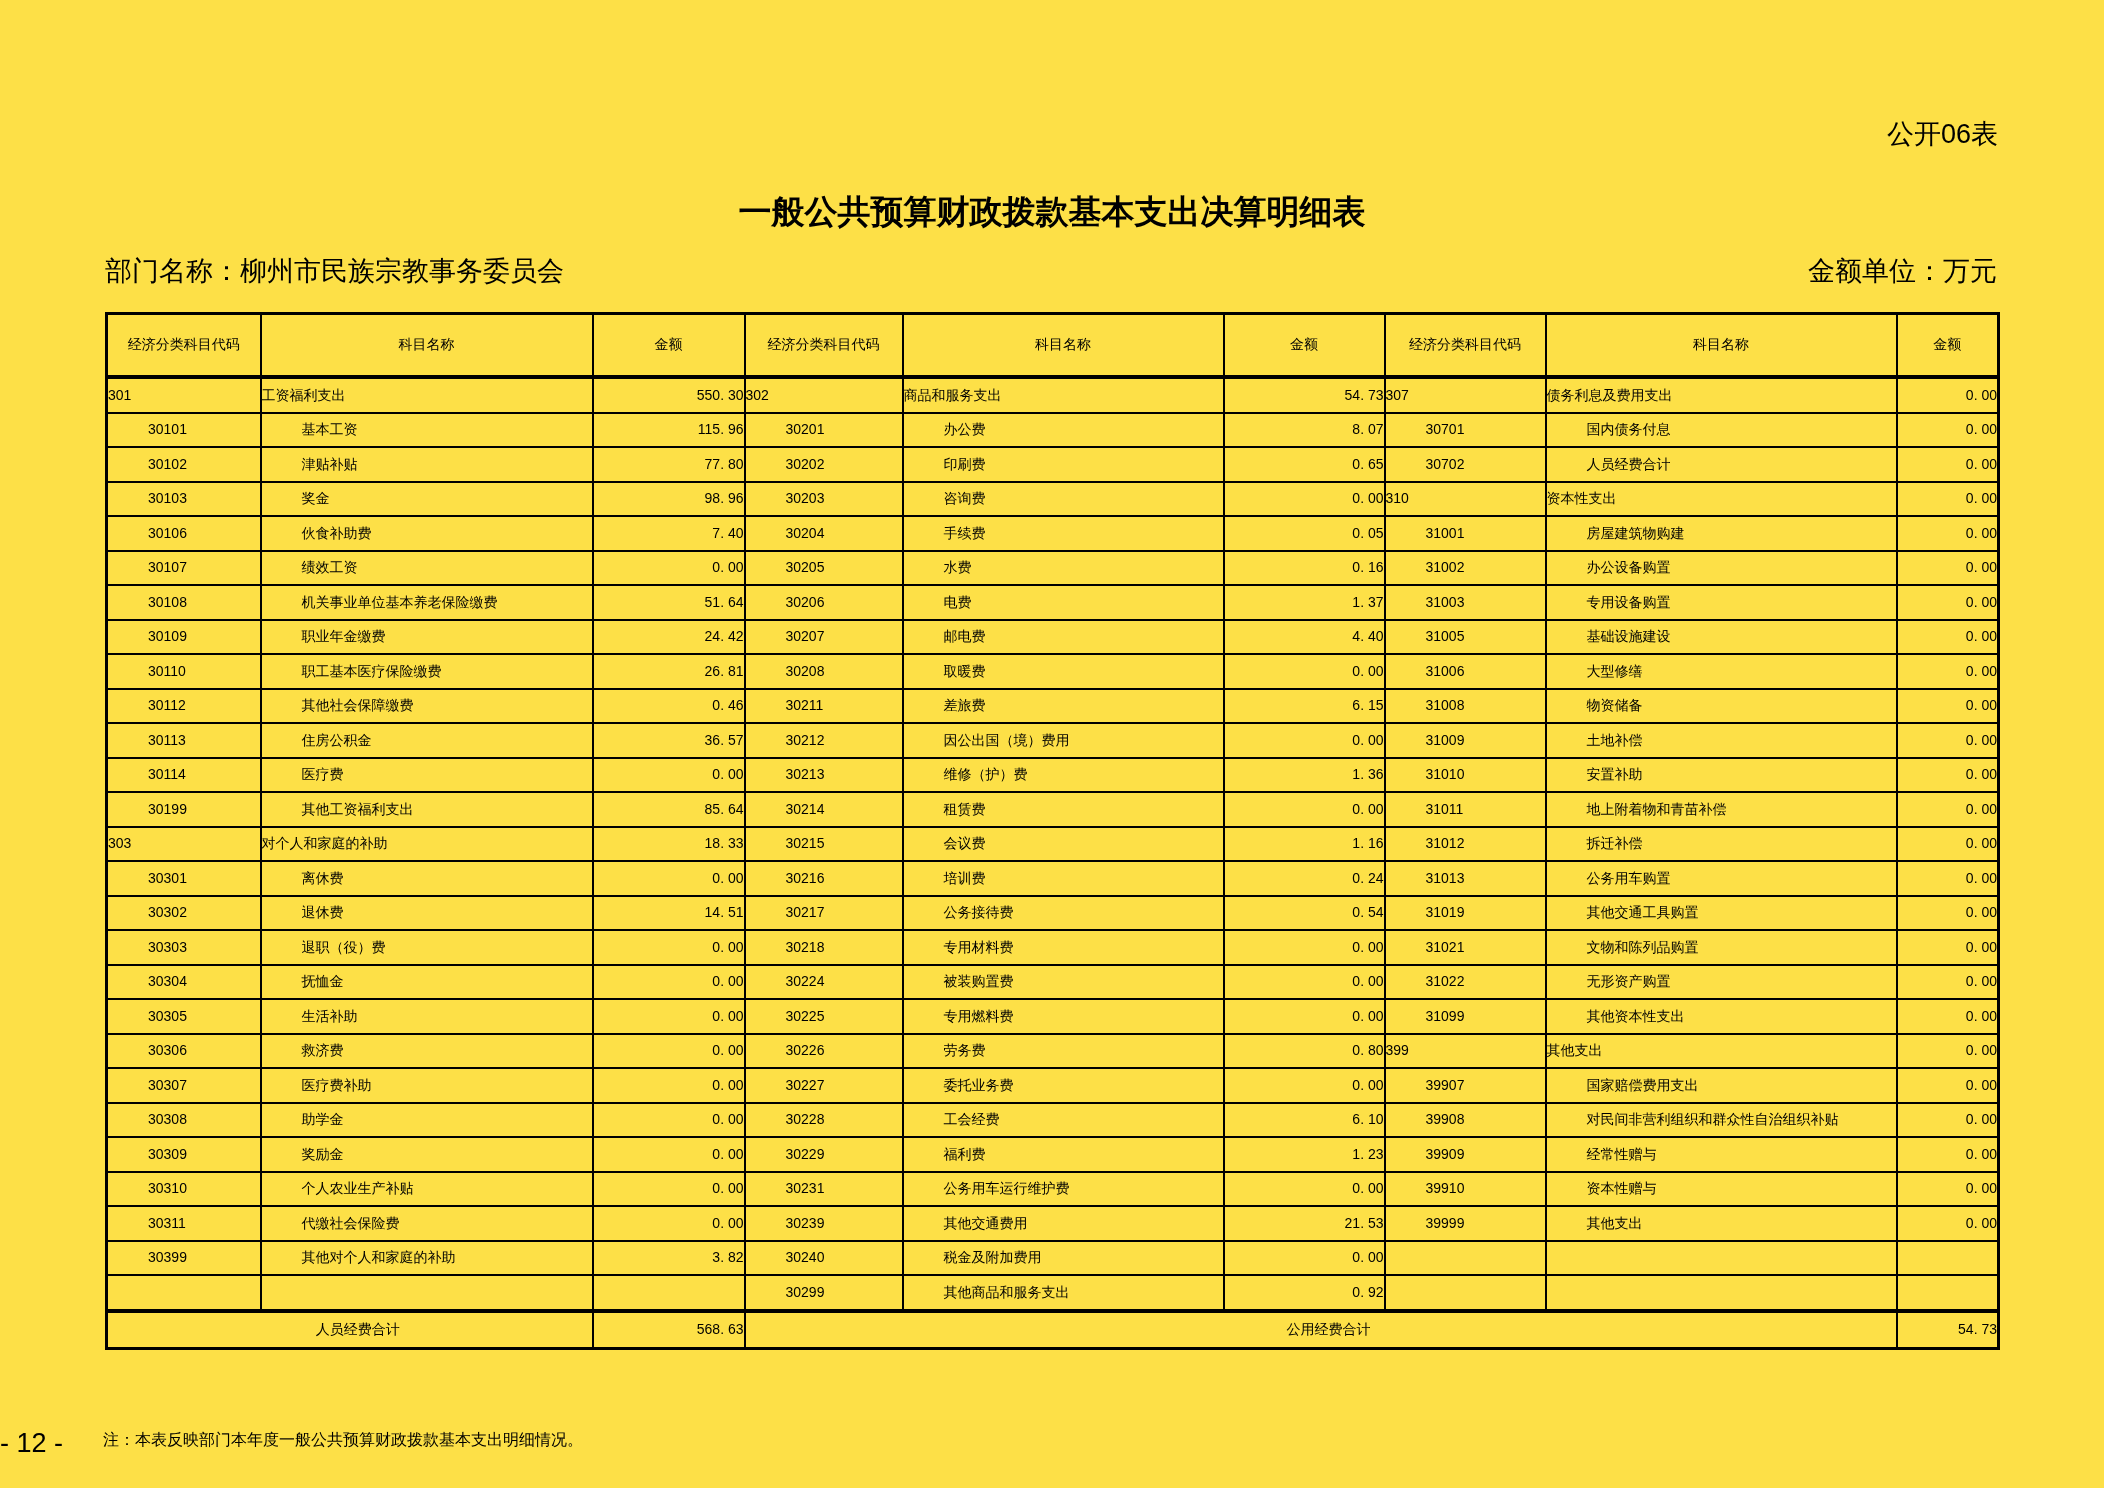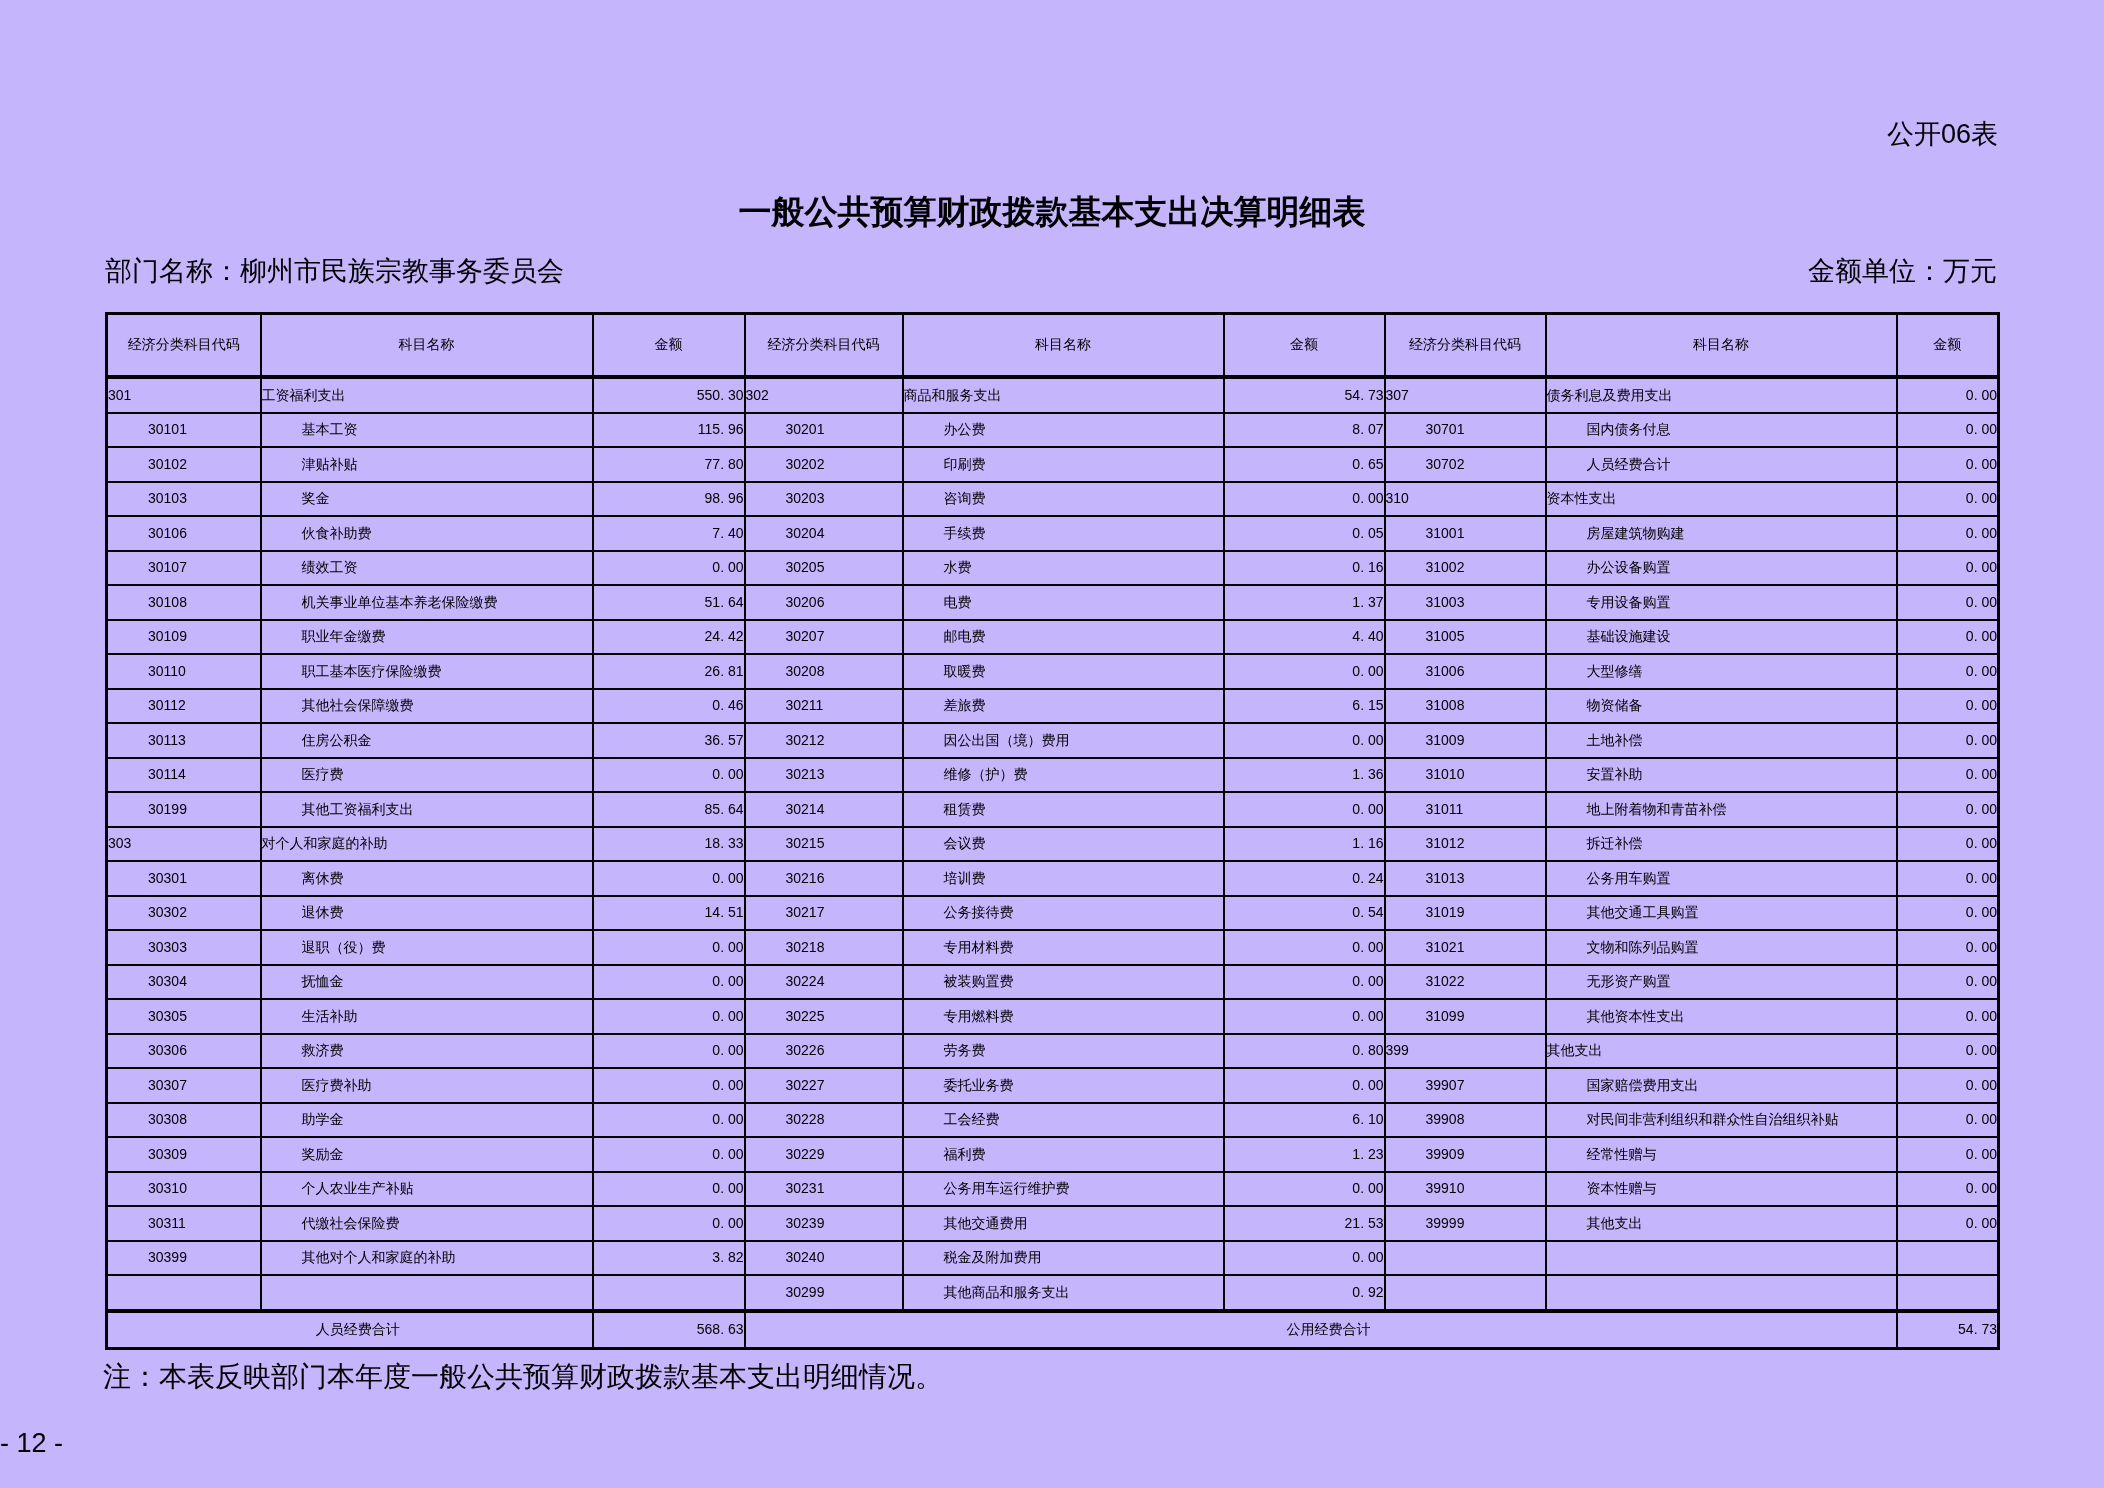--- a/index.html
+++ b/index.html
@@ -1,19 +1,19 @@
 <!DOCTYPE html>
 <html><head>
 <meta charset="utf-8">
 <style>
   html,body{margin:0;padding:0;background:#fff;}
   .page{
     position:relative;
     width:2104px;height:1488px;
-    background:#c4b5fd;
+    background:#fde047;
     font-family:"Liberation Sans","DejaVu Sans",sans-serif;
     color:#000;
     overflow:hidden;
   }
   .form-tag{
     position:absolute;top:116px;right:106px;
     font-size:27px;
   }
   .doc-title{
     position:absolute;top:190px;left:0;width:100%;
@@ -49,22 +49,22 @@
   td.c-name{text-align:left;padding-left:2px;}
   td.c-name.lvl1{text-indent:40px;}
   td.c-amt{text-align:right;padding-right:1px;}
   tr.total-row td{
     border-top:4px solid #000;
     height:34px;
     padding-left:16px;
   }
   td.t-label{text-align:center;}
   .note{
-    position:absolute;top:1358px;left:103px;
-    font-size:28px;
+    position:absolute;top:1430px;left:103px;
+    font-size:16px;
   }
   .page-num{
     position:absolute;top:1428px;left:0;width:100%;
     text-align:left;font-size:27px;
   }
 </style>
 </head>
 <body>
 
 <div class="page">

